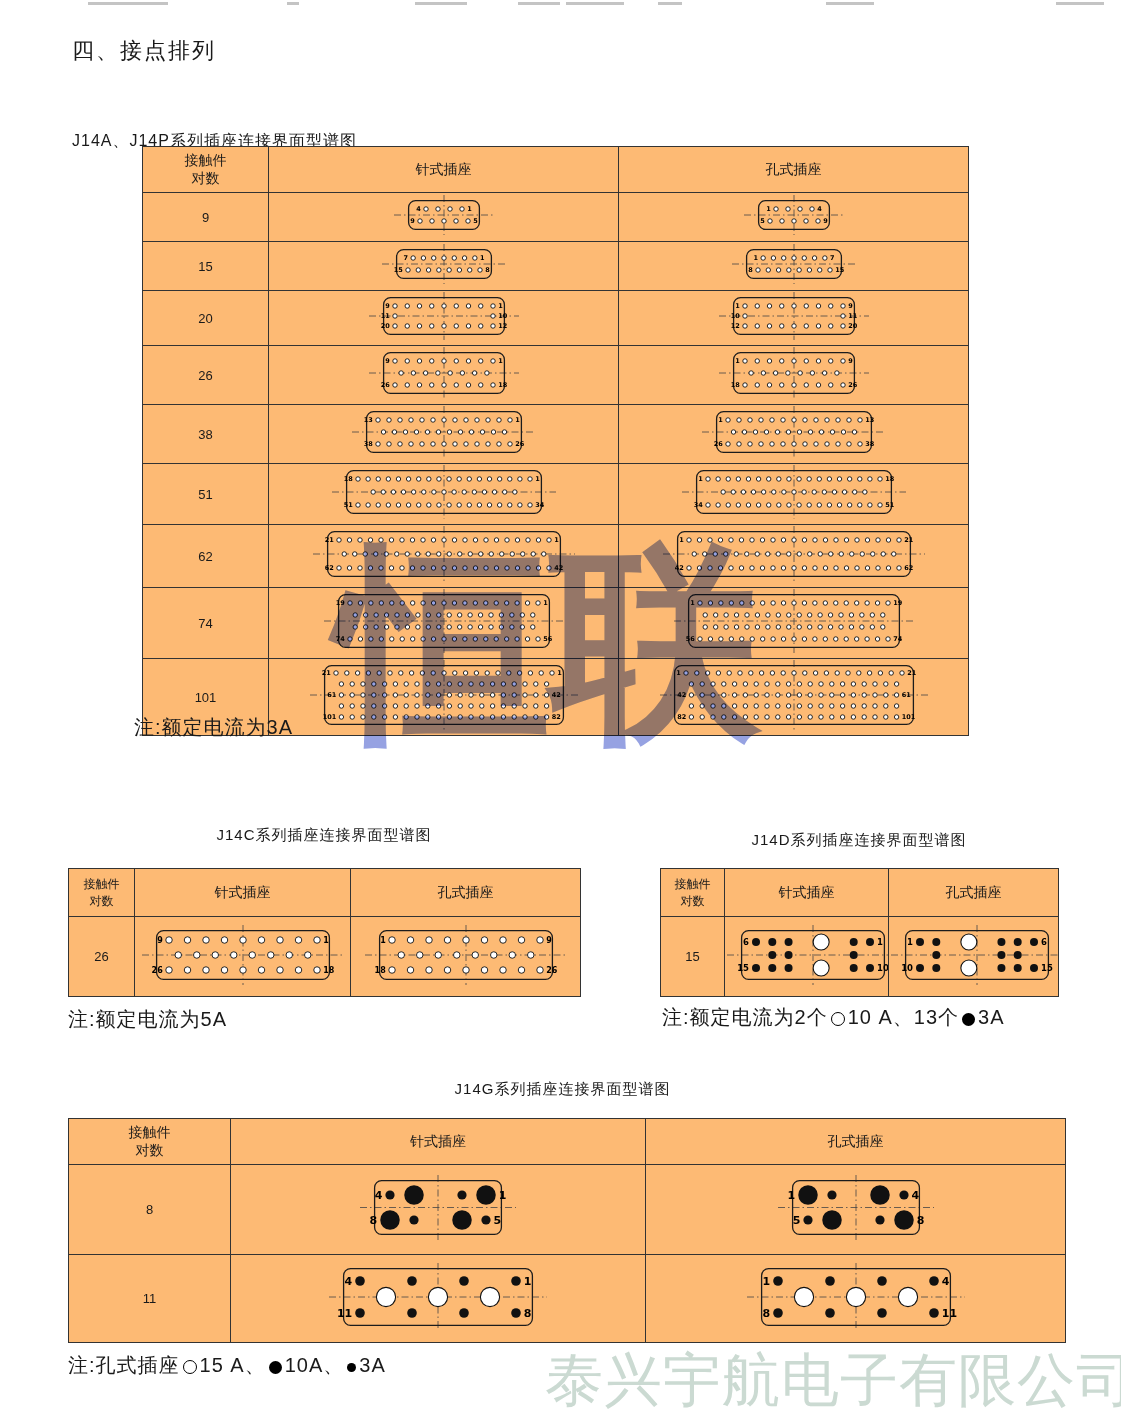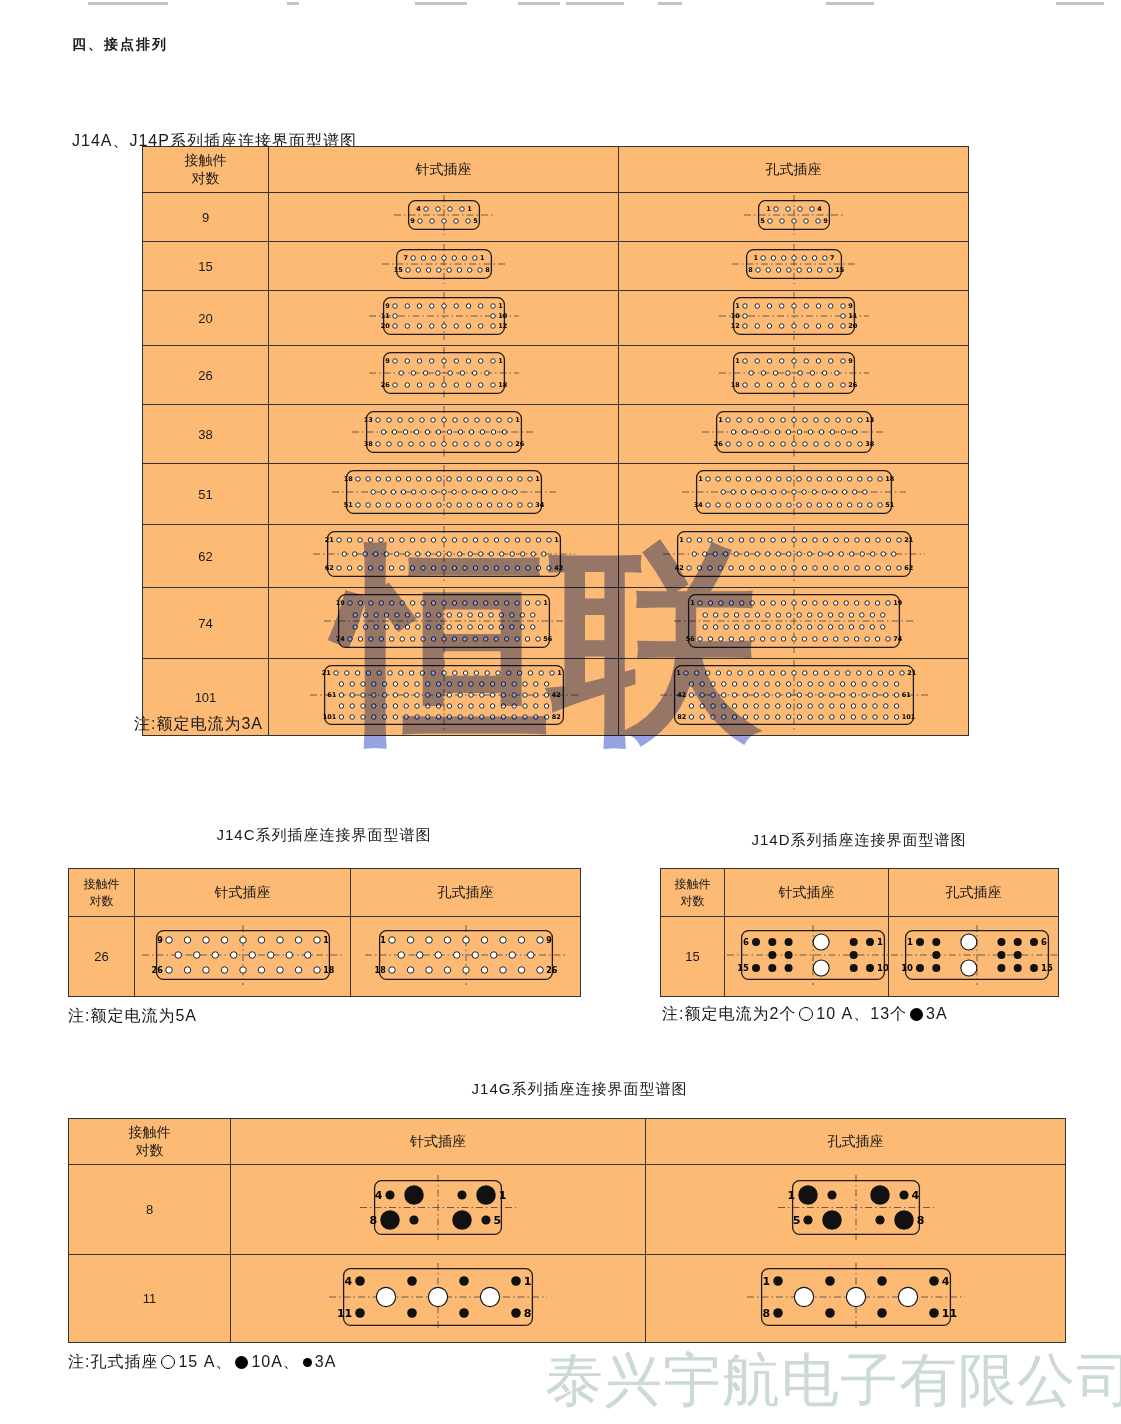--- a/index.html
+++ b/index.html
@@ -2,24 +2,24 @@
 <html><head>
 <meta charset="utf-8">
 <style>
   html,body{margin:0;padding:0;}
   body{
     position:relative;width:1121px;height:1424px;background:#ffffff;
     font-family:"Liberation Sans","DejaVu Sans",sans-serif;color:#1a1a1a;
     overflow:hidden;
   }
   .abs{position:absolute;}
-  .section-title{font-size:14px;font-weight:bold;letter-spacing:2px;}
+  .section-title{font-size:22px;font-weight:normal;letter-spacing:2px;}
   .sub-title{font-size:16px;letter-spacing:1px;}
   .table-title{font-size:15px;text-align:center;letter-spacing:1px;}
-  .note{font-size:16px;letter-spacing:1px;white-space:nowrap;}
+  .note{font-size:20px;letter-spacing:1px;white-space:nowrap;}
   table.spec{border-collapse:collapse;background:#fdba74;border:1.5px solid #333;table-layout:fixed;}
   table.spec th,table.spec td{
     border:1px solid #333;text-align:center;vertical-align:middle;
     font-weight:normal;padding:0;overflow:hidden;
   }
   table.spec th{font-size:14px;}
   td.pairs{font-size:13px;}
   .conn{display:inline-block;line-height:0;}
   .conn svg{display:block;}
   .conn text{font-family:"DejaVu Sans","Liberation Sans",sans-serif;fill:#000;}
@@ -1225,21 +1225,21 @@
               <circle cx="112.71428571428571" cy="38" r="4" fill="#111"></circle>
               <circle cx="129" cy="38" r="4" fill="#111"></circle>
               <text x="8" y="41.06" text-anchor="end" font-size="8.5" font-weight="bold">10</text>
               <text x="136" y="41.06" text-anchor="start" font-size="8.5" font-weight="bold">15</text>
             </svg></div></td>
       </tr>
     </tbody>
 </table>
 <div class="abs note" id="d-note" style="top:1004px;left:662px;"><span>注:额定电流为2个</span><span class="dot-O"></span><span>10 A、13个</span><span class="dot-B"></span><span>3A</span></div>
 
-<div class="abs table-title" style="top:1080px;left:81px;width:997px;">J14G系列插座连接界面型谱图</div>
+<div class="abs table-title" style="top:1080px;left:64px;width:997px;">J14G系列插座连接界面型谱图</div>
 <table class="spec abs" id="g-table" style="top:1118px;left:68px;width:997px;">
   <colgroup>
       <col style="width:162px">
       <col style="width:415px">
       <col style="width:420px">
     </colgroup>
   <thead>
     <tr style="height:46px">
       <th>
         <div>接触件</div>

